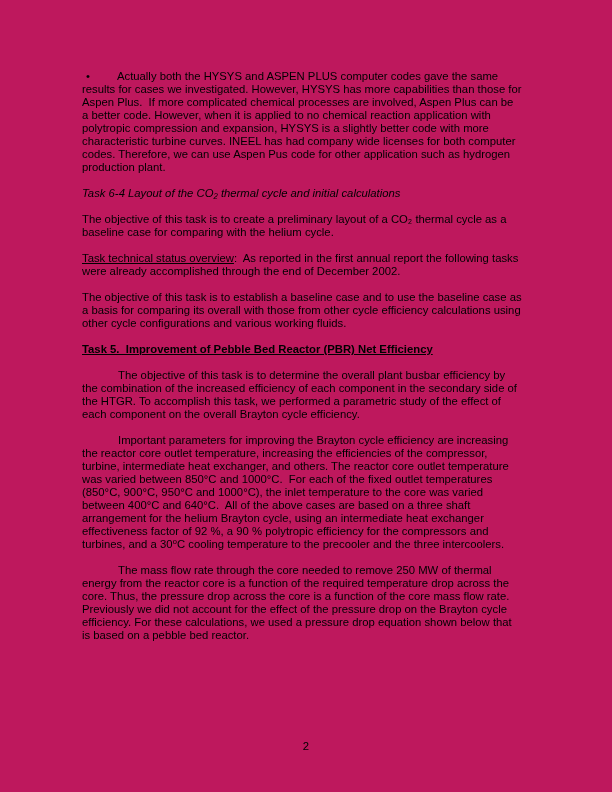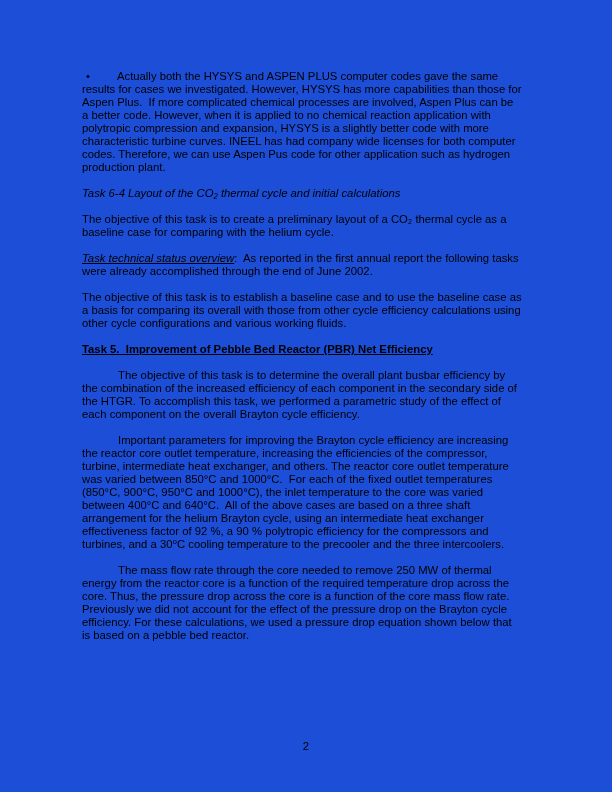--- a/index.html
+++ b/index.html
@@ -4,21 +4,21 @@
 <style>
   html, body {
     margin: 0;
     padding: 0;
     background: #ffffff;
   }
   .page {
     position: relative;
     width: 612px;
     height: 792px;
-    background: #1d4ed8;
+    background: #be185d;
     overflow: hidden;
     font-family: "Liberation Sans", "DejaVu Sans", sans-serif;
     font-size: 11.3px;
     line-height: 13px;
     color: #000000;
   }
   .content {
     position: absolute;
     left: 82px;
     top: 70px;
@@ -42,21 +42,20 @@
     font-style: italic;
   }
   .heading-bold {
     font-weight: bold;
     text-decoration: underline;
   }
   .indent-first {
     text-indent: 36px;
   }
   .status-lead {
-    font-style: italic;
     text-decoration: underline;
   }
   .page-number {
     position: absolute;
     top: 740px;
     left: 0;
     width: 612px;
     text-align: center;
   }
 </style>
@@ -65,21 +64,21 @@
 
 <div class="page">
   <div class="content">
 
     <p class="block bullet-para"><span class="bullet-glyph">•</span><span class="tab"></span><span>Actually both the HYSYS and ASPEN PLUS computer codes gave the same results for cases we investigated. However, HYSYS has more capabilities than those for Aspen Plus.  If more complicated chemical processes are involved, Aspen Plus can be a better code. However, when it is applied to no chemical reaction application with polytropic compression and expansion, HYSYS is a slightly better code with more characteristic turbine curves. INEEL has had company wide licenses for both computer codes. Therefore, we can use Aspen Pus code for other application such as hydrogen production plant.</span></p>
 
     <p class="block heading-italic">Task 6-4 Layout of the CO₂ thermal cycle and initial calculations</p>
 
     <p class="block">The objective of this task is to create a preliminary layout of a CO₂ thermal cycle as a baseline case for comparing with the helium cycle.</p>
 
-    <p class="block"><span class="status-lead">Task technical status overview</span><span>:  As reported in the first annual report the following tasks were already accomplished through the end of June 2002.</span></p>
+    <p class="block"><span class="status-lead">Task technical status overview</span><span>:  As reported in the first annual report the following tasks were already accomplished through the end of December 2002.</span></p>
 
 
     <p class="block">The objective of this task is to establish a baseline case and to use the baseline case as a basis for comparing its overall with those from other cycle efficiency calculations using other cycle configurations and various working fluids.</p>
 
 
     <p class="block heading-bold">Task 5.  Improvement of Pebble Bed Reactor (PBR) Net Efficiency</p>
 
 
     <p class="block indent-first">The objective of this task is to determine the overall plant busbar efficiency by the combination of the increased efficiency of each component in the secondary side of the HTGR. To accomplish this task, we performed a parametric study of the effect of each component on the overall Brayton cycle efficiency.</p>
 

